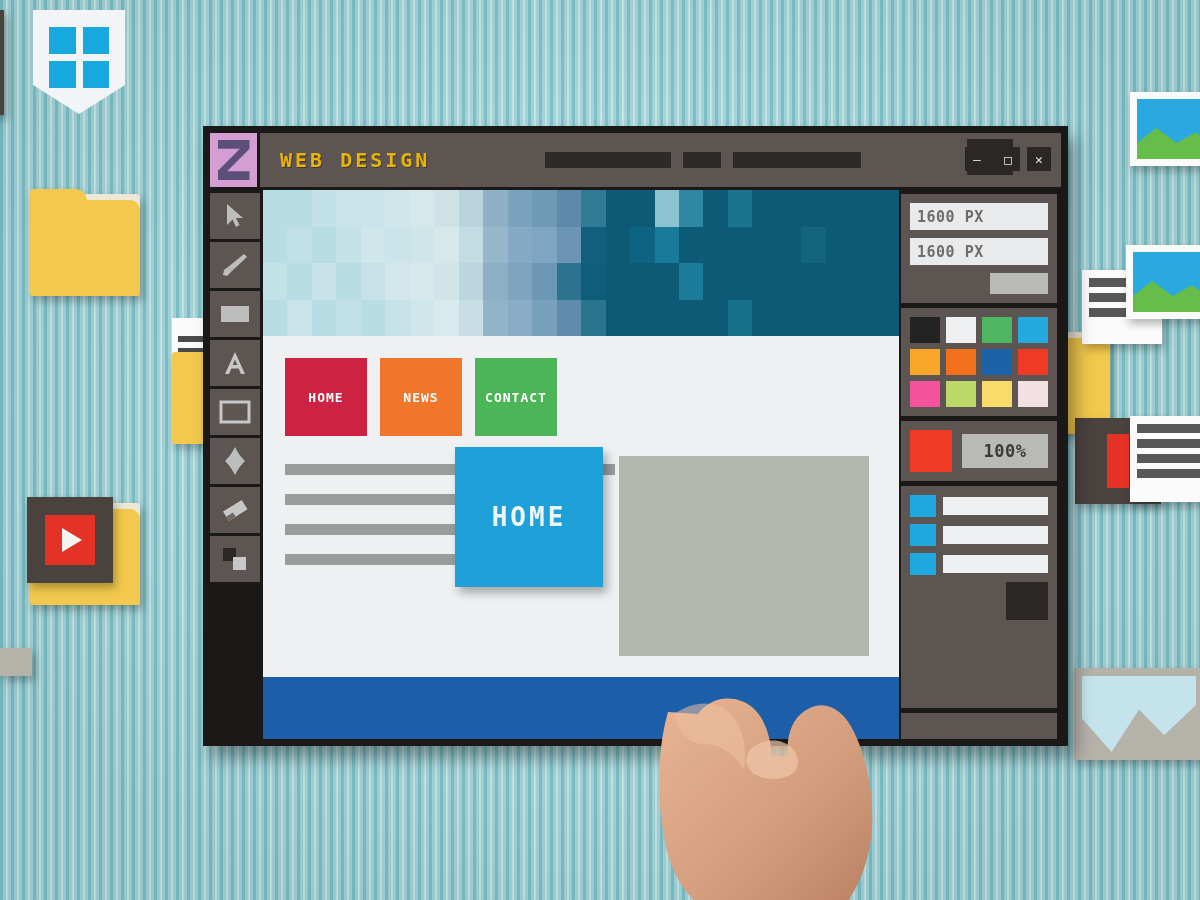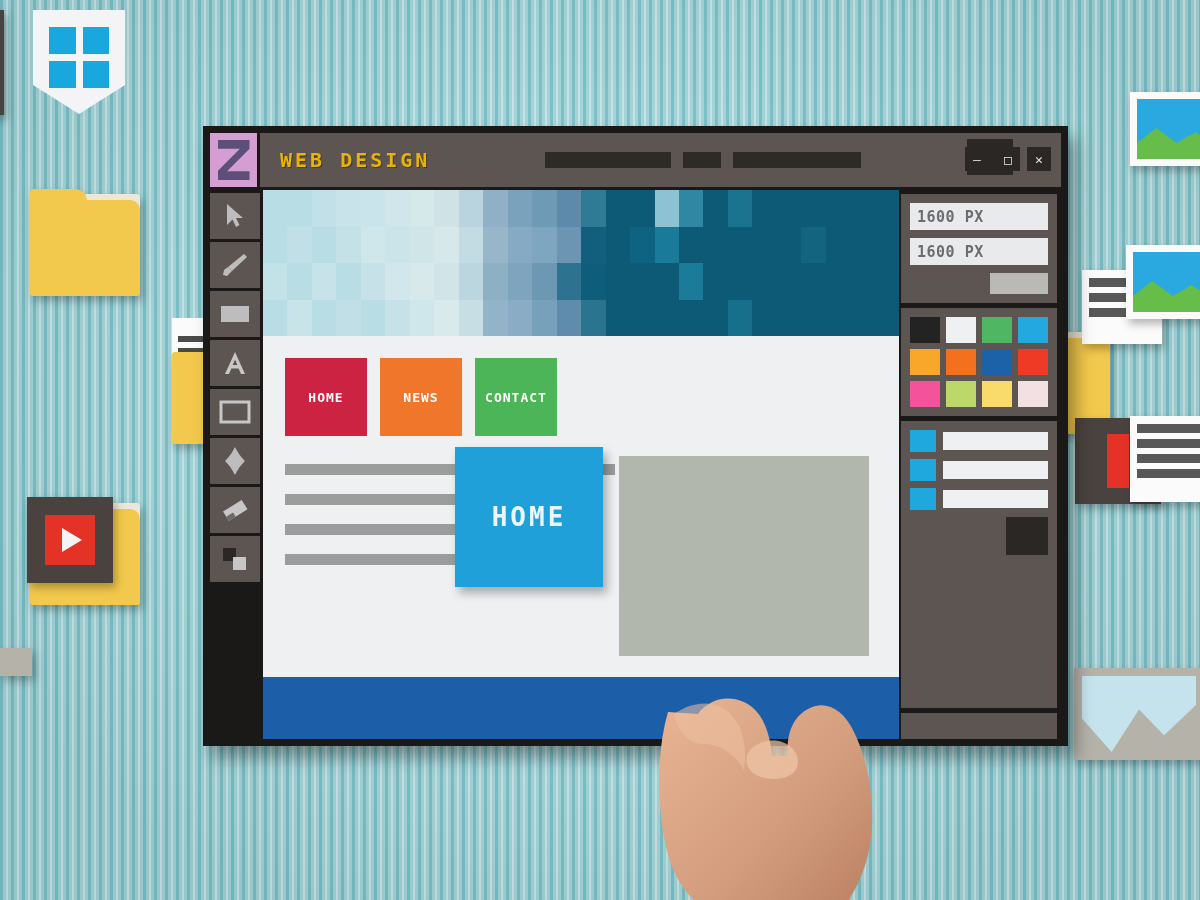--- a/index.html
+++ b/index.html
@@ -547,20 +547,26 @@
             <i style="background: rgb(243, 112, 31);"></i>
             <i style="background: rgb(28, 98, 168);"></i>
             <i style="background: rgb(239, 58, 37);"></i>
             <i style="background: rgb(244, 83, 156);"></i>
             <i style="background: rgb(188, 215, 106);"></i>
             <i style="background: rgb(248, 219, 106);"></i>
             <i style="background: rgb(242, 224, 227);"></i>
           </div>
     </div>
 
+    <div class="panel">
+      <div id="zoomrow">
+        <div class="chip" style="background: rgb(239, 58, 37);"></div>
+        <div class="val">100%</div>
+      </div>
+    </div>
 
     <div class="panel flexgrow">
       <div id="layerlist">
             <div class="layer">
               <div class="sw"></div>
               <div class="bar"></div>
             </div>
             <div class="layer">
               <div class="sw"></div>
               <div class="bar"></div>

